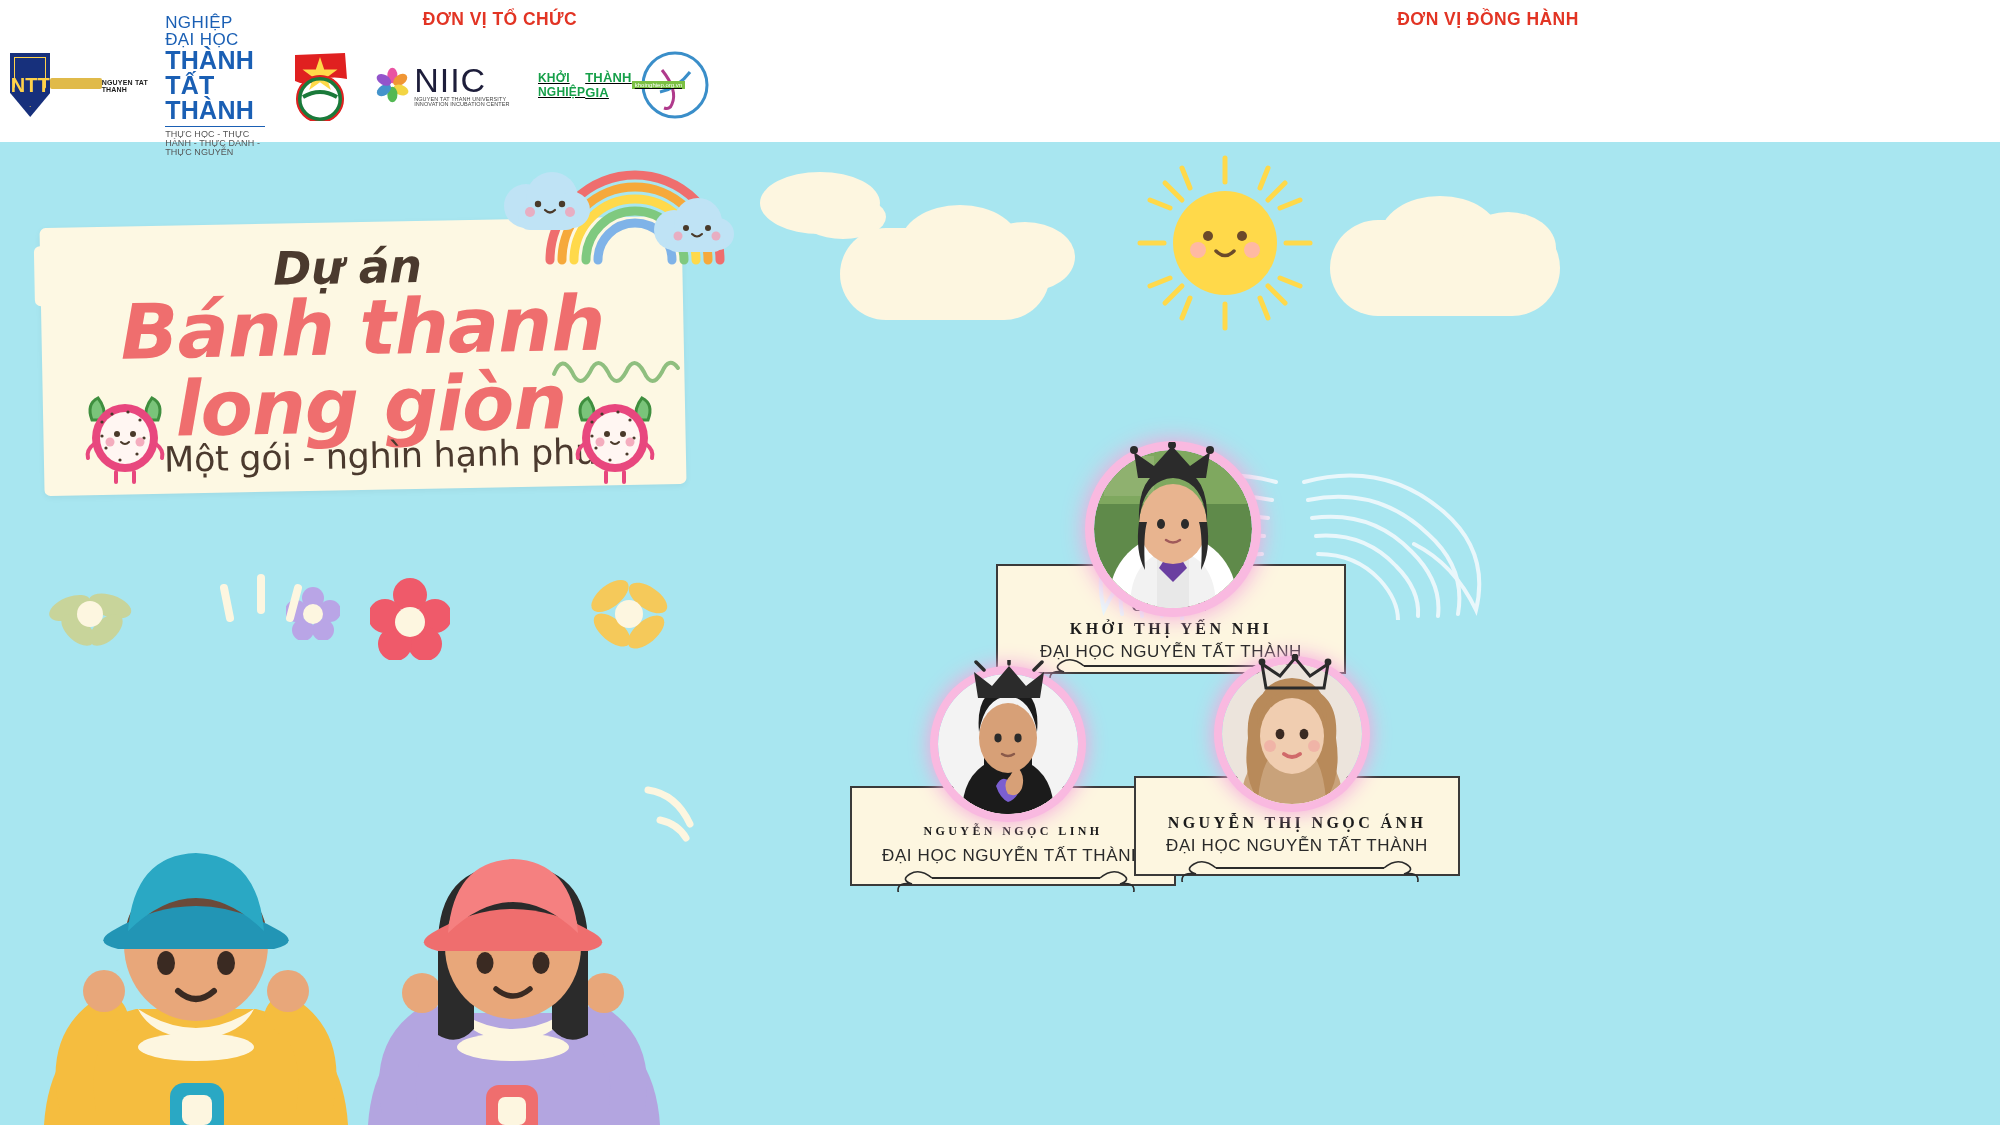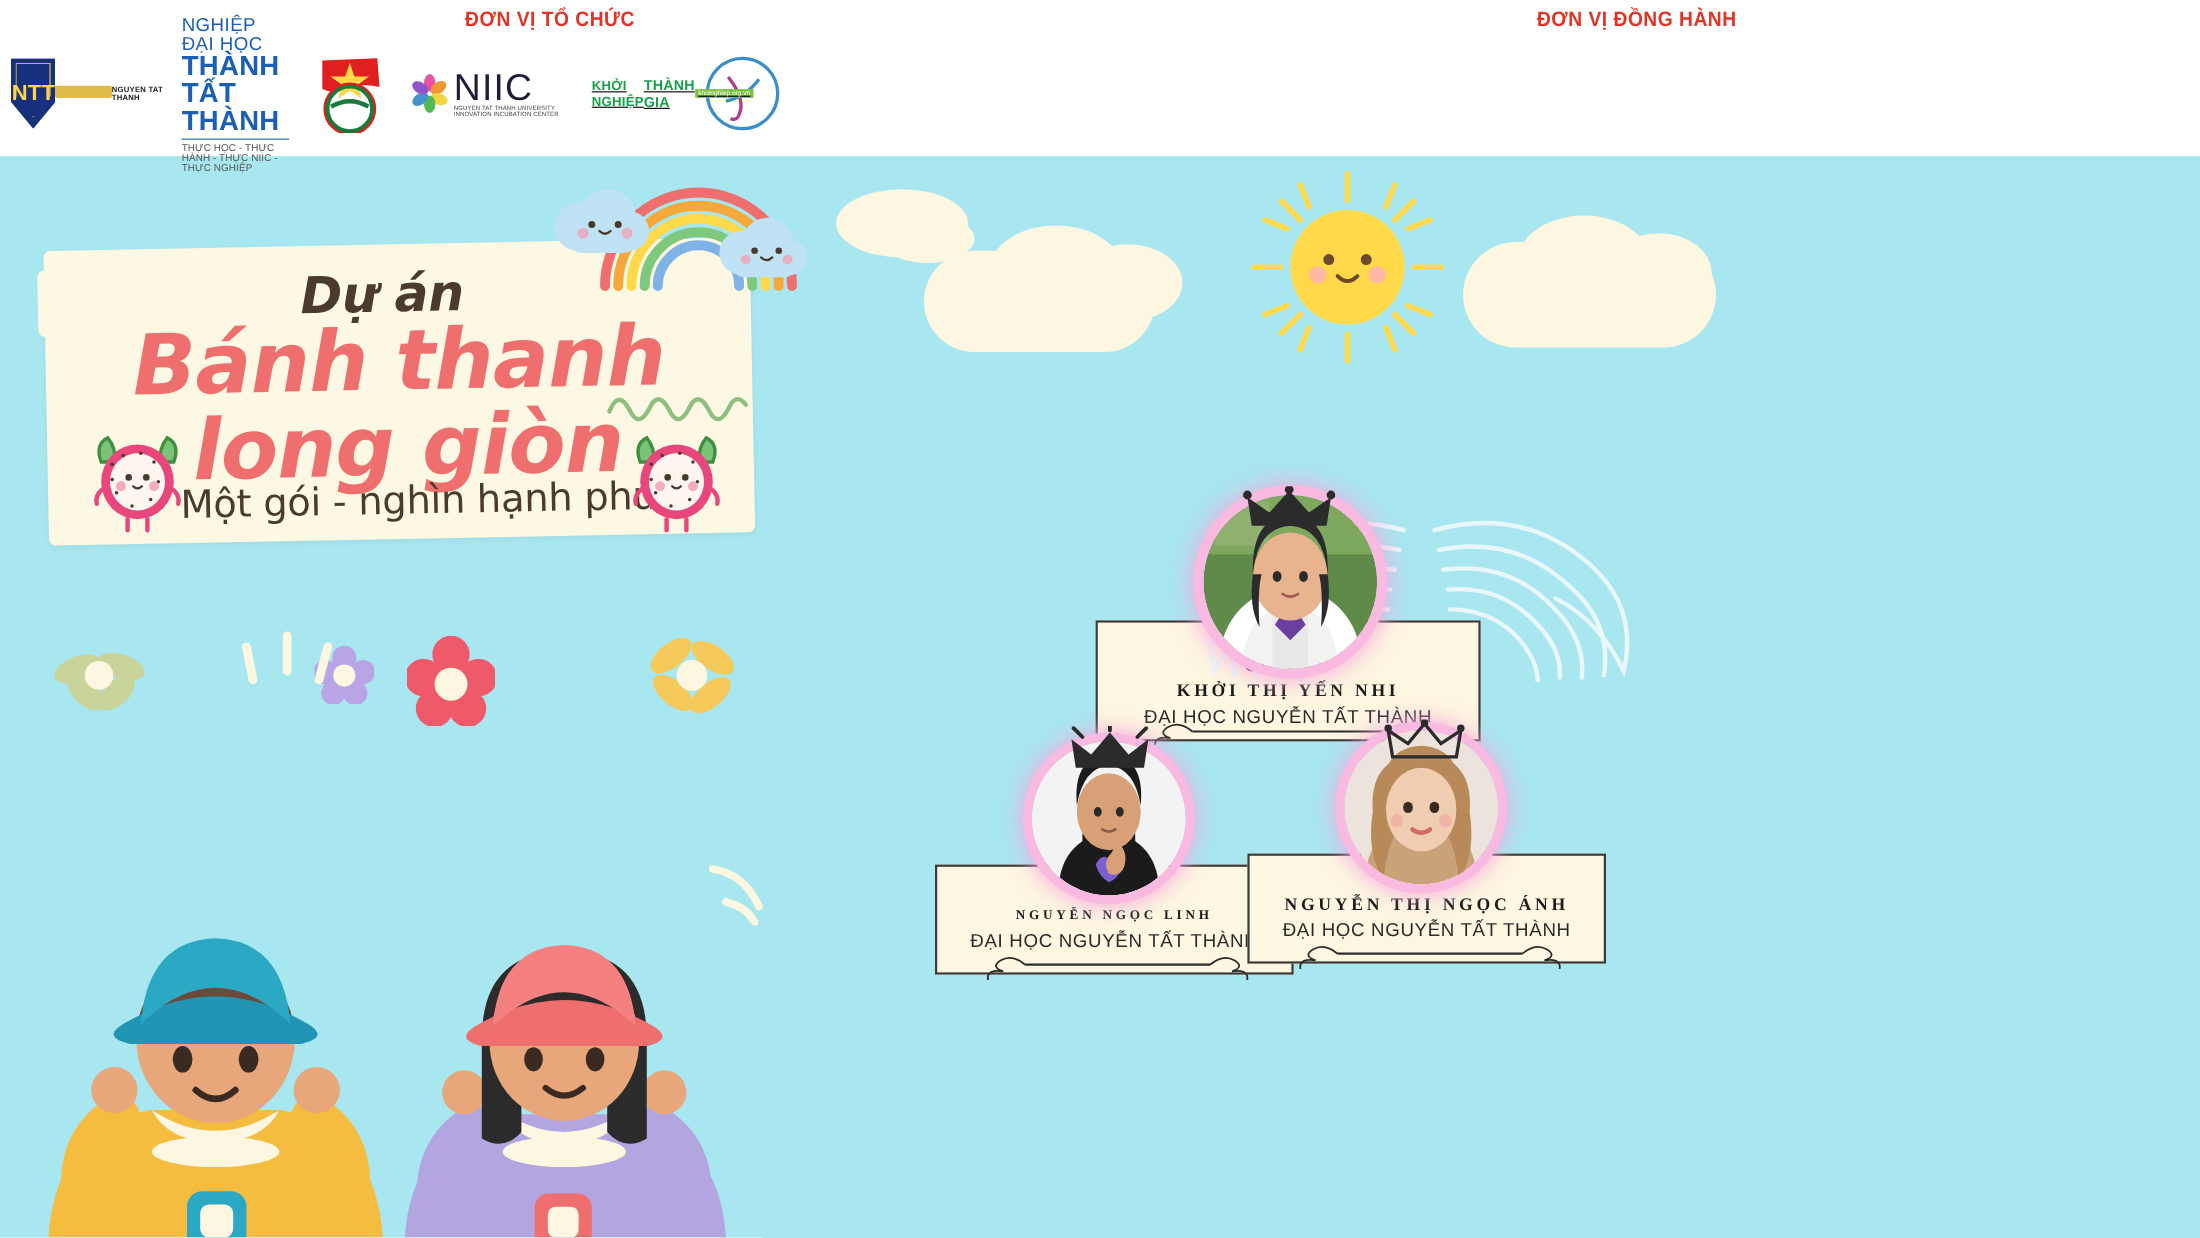--- a/index.html
+++ b/index.html
@@ -324,21 +324,21 @@
           <div class="ntt-shield-wrap">
             <div class="ntt-shield">
               <span>NTT</span>
             </div>
             <div class="ntt-ribbon"></div>
             <div class="ntt-sub-name">NGUYEN TAT THANH</div>
           </div>
           <div class="ntt-text">
             <div class="ntt-l1">NGHIỆP ĐẠI HỌC</div>
             <div class="ntt-l2">THÀNH TẤT THÀNH</div>
-            <div class="ntt-l3">THỰC HỌC - THỰC HÀNH - THỰC NIIC - THỰC NGHIỆP</div>
+            <div class="ntt-l3">THỰC HỌC - THỰC HÀNH - THỰC DANH - THỰC NGUYỄN</div>
           </div>
         </div>
 
         <div class="doan-logo">
           <svg width="74" height="72" viewBox="0 0 74 72">
             <path d="M12 6 L62 4 L64 30 Q48 26 34 32 Q22 37 12 32 Z" fill="#e02020"></path>
             <path d="M37 8 l4.2 12.6 13.3 0 -10.8 7.8 4.2 12.6 -10.9-7.8 -10.9 7.8 4.2-12.6 -10.8-7.8 13.3 0 Z" fill="#ffd94a"></path>
             <circle cx="37" cy="50" r="21" fill="none" stroke="#1a7a3a" stroke-width="5"></circle>
             <path d="M20 48 q17 -10 34 0" stroke="#1a7a3a" stroke-width="4" fill="none"></path>
             <path d="M26 58 q11 -8 22 0" stroke="#ffffff" stroke-width="5" fill="none"></path>

